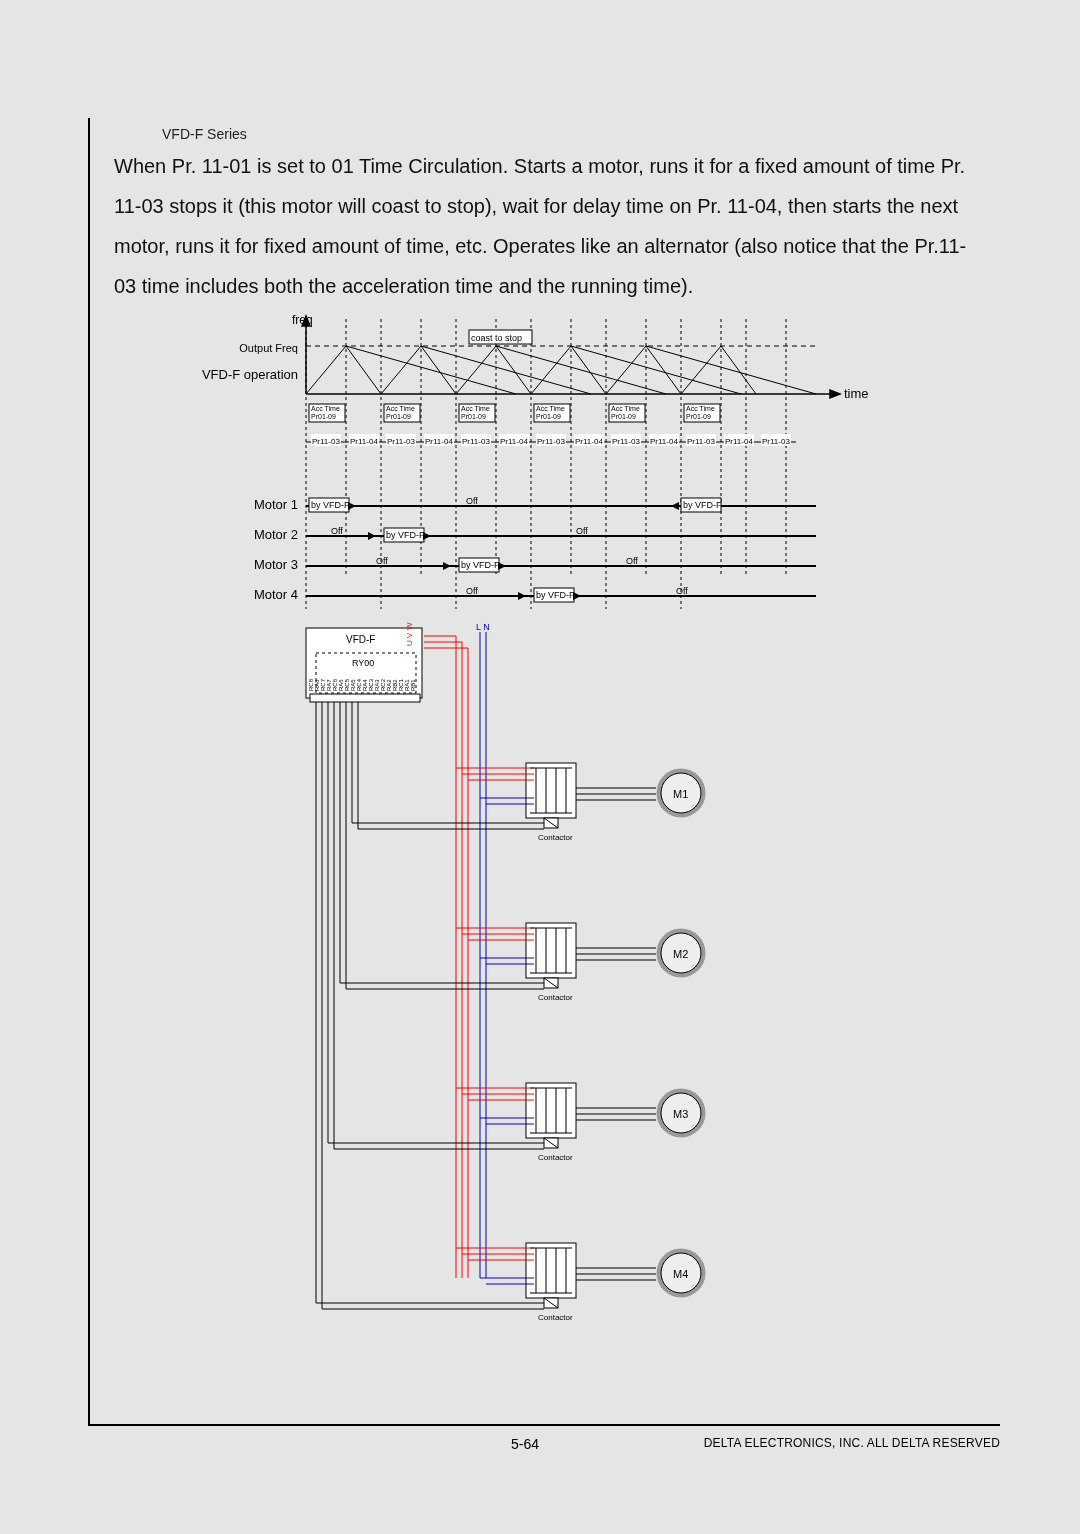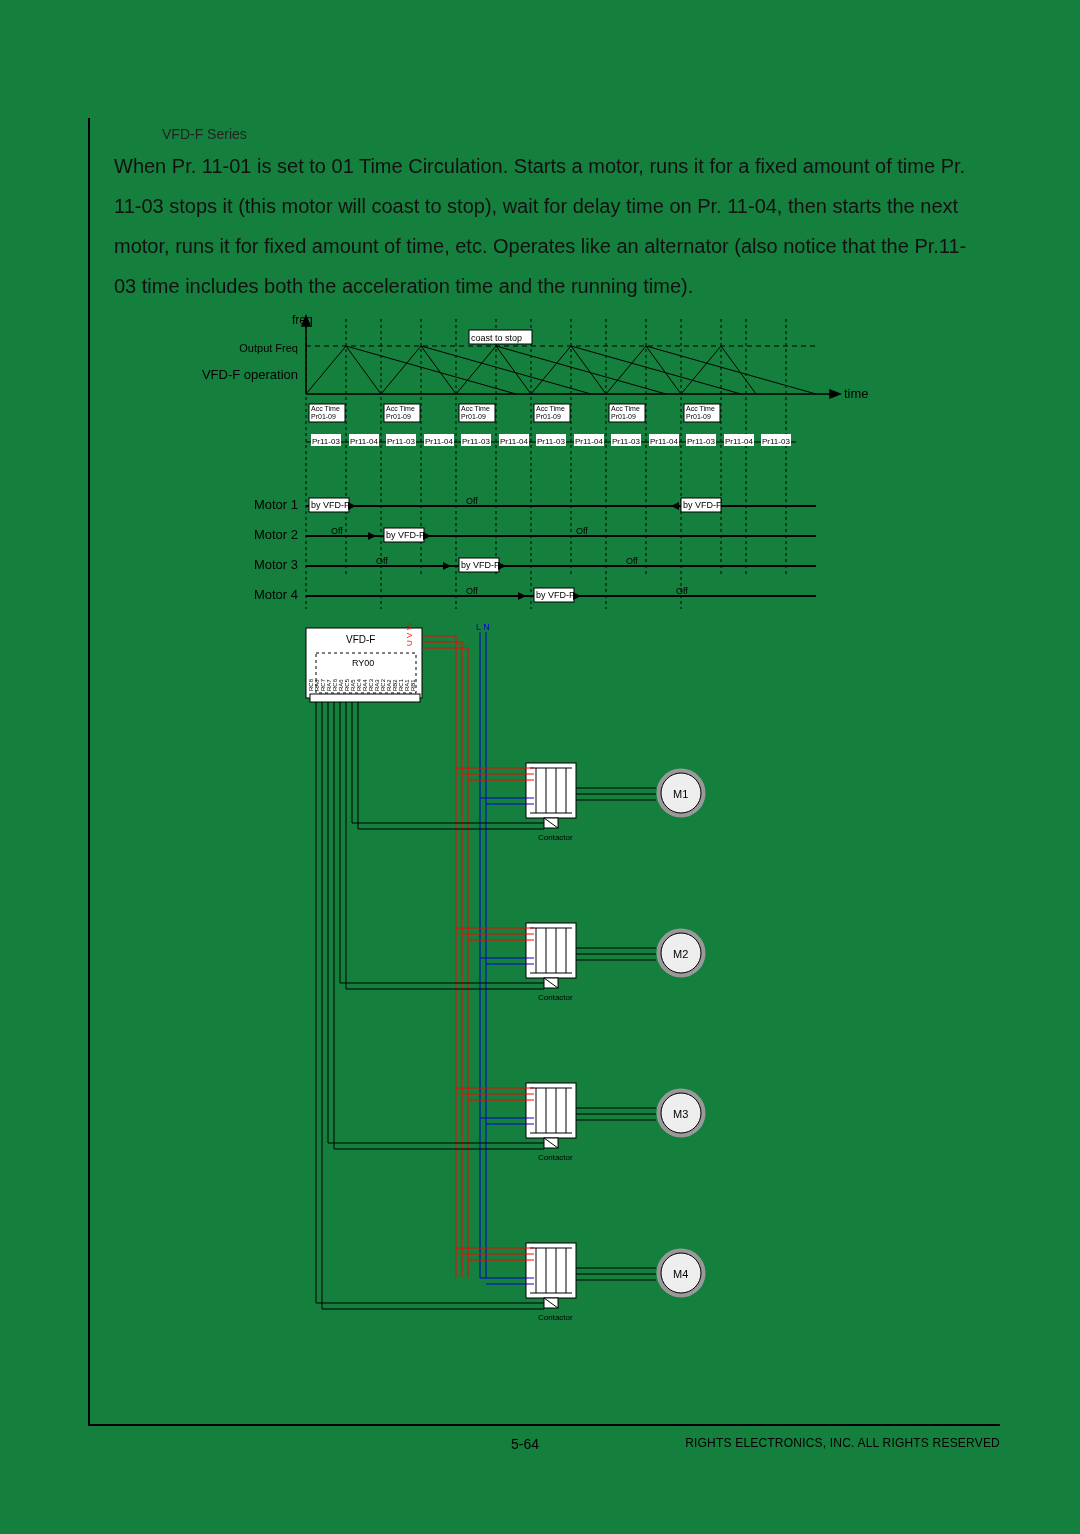--- a/index.html
+++ b/index.html
@@ -1,16 +1,16 @@
 <!DOCTYPE html>
 <html><head>
 <meta charset="utf-8">
 <style>
 html,body{margin:0;padding:0;background:#fff;font-family:Arial,Helvetica,sans-serif;color:#000}
-.page{width:1080px;height:1534px;position:relative;margin:0 auto;background:#15803d}
+.page{width:1080px;height:1534px;position:relative;margin:0 auto;background:#e5e5e5}
 .content{position:absolute;left:88px;right:80px;top:118px;bottom:108px;border-left:2px solid #000;border-bottom:2px solid #000}
 .header-label{font-size:14px;color:#222;margin:8px 0 0 72px}
 .para{font-size:20px;line-height:40px;color:#111;margin:4px 24px 0 24px}
 .diagram-area{position:relative;margin:8px 26px 0 26px}
 .pagenum{position:absolute;left:0;right:0;bottom:-28px;display:flex;justify-content:flex-end;font-size:14px}
 .pagenum .fl{width:50%;text-align:right;padding-right:12px}
 .pagenum .fr{width:50%;text-align:right;padding-right:0;font-size:12px;letter-spacing:0.2px}
 svg text{font-family:Arial,Helvetica,sans-serif}
 </style>
 </head>
@@ -441,16 +441,16 @@
             </g>
           <circle cx="565" cy="655" r="22" fill="none" stroke="#999" stroke-width="5"></circle>
             <circle cx="565" cy="655" r="20" fill="#eee" stroke="#000"></circle>
           <text x="557" y="660" font-size="11">M4</text>
         </g>
       </svg>
     </div>
 
     <div class="pagenum">
       <span class="fl">5-64</span>
-      <span class="fr">RIGHTS ELECTRONICS, INC. ALL RIGHTS RESERVED</span>
+      <span class="fr">DELTA ELECTRONICS, INC. ALL DELTA RESERVED</span>
     </div>
   </div>
 </div>
 
 </body></html>

